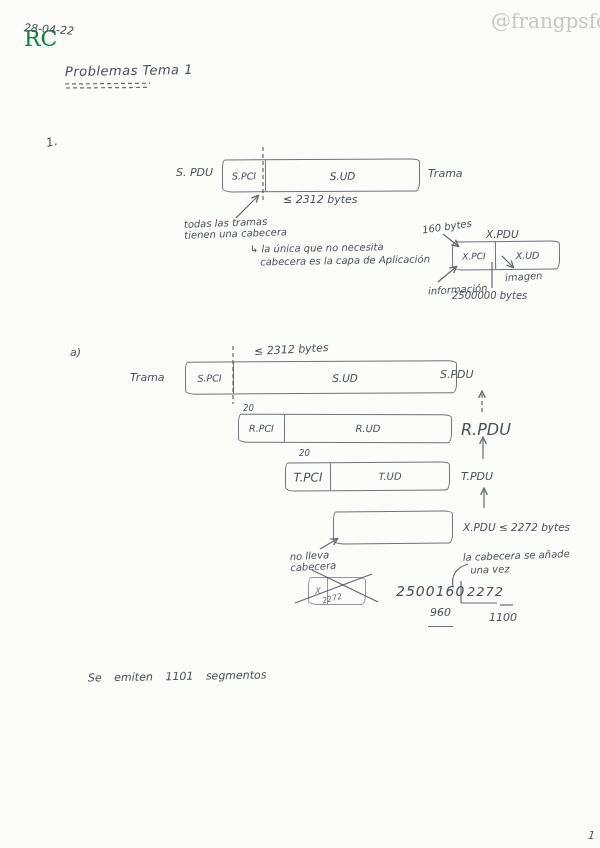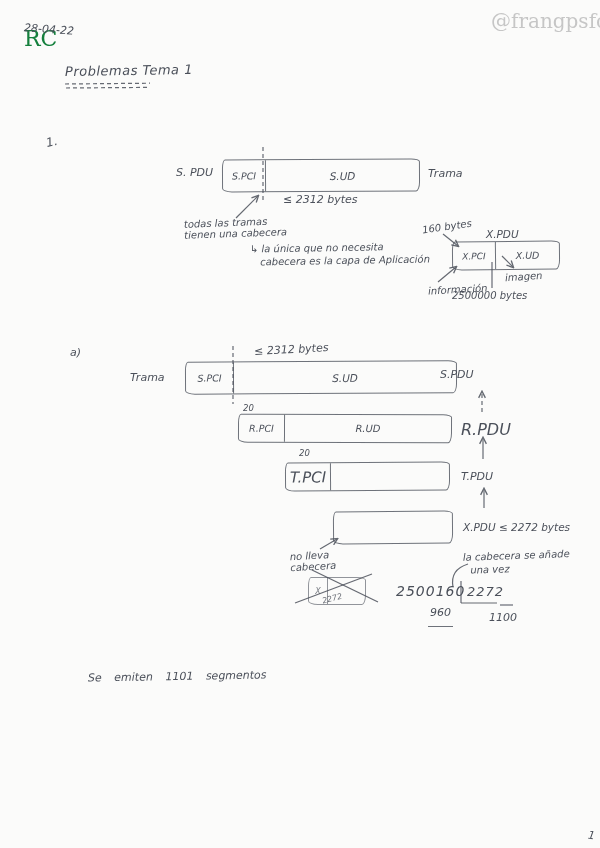--- a/index.html
+++ b/index.html
@@ -66,21 +66,22 @@
 
   <div class="abs hw" style="left:243px;top:403px;font-size:8.5px;">20</div>
   <div class="box" style="left:238px;top:414px;width:212px;height:27px;transform:rotate(.2deg);">
     <div class="cell c1 hw" style="width:45px;font-size:9.5px;">R.PCI</div>
     <div class="cell hw" style="flex:1;font-size:10px;">R.UD</div>
   </div>
   <div class="abs hw" style="left:461px;top:420px;font-size:16px;">R.PDU</div>
 
   <div class="abs hw" style="left:299px;top:448px;font-size:8.5px;">20</div>
   <div class="box" style="left:285px;top:462px;width:163px;height:27px;transform:rotate(-.4deg);">
-    <div class="cell c1 hw" style="width:44px;font-size:15px;">T.PCI</div>
+    <div class="cell c1 hw" style="width:44px;font-size:12px;">T.PCI</div>
+    <div class="cell hw" style="flex:1;font-size:10px;">T.UD</div>
   </div>
   <div class="abs hw" style="left:461px;top:470px;font-size:11px;">T.PDU</div>
 
   <div class="box" style="left:333px;top:511px;width:118px;height:31px;transform:rotate(-.5deg);"></div>
   <div class="abs hw" style="left:463px;top:521px;font-size:10.5px;">X.PDU ≤ 2272 bytes</div>
 
   <div class="abs hw" style="left:290px;top:550px;font-size:10px;line-height:11px;transform:rotate(-3deg);">
     <div>no lleva</div>
     <div>cabecera</div>
   </div>

